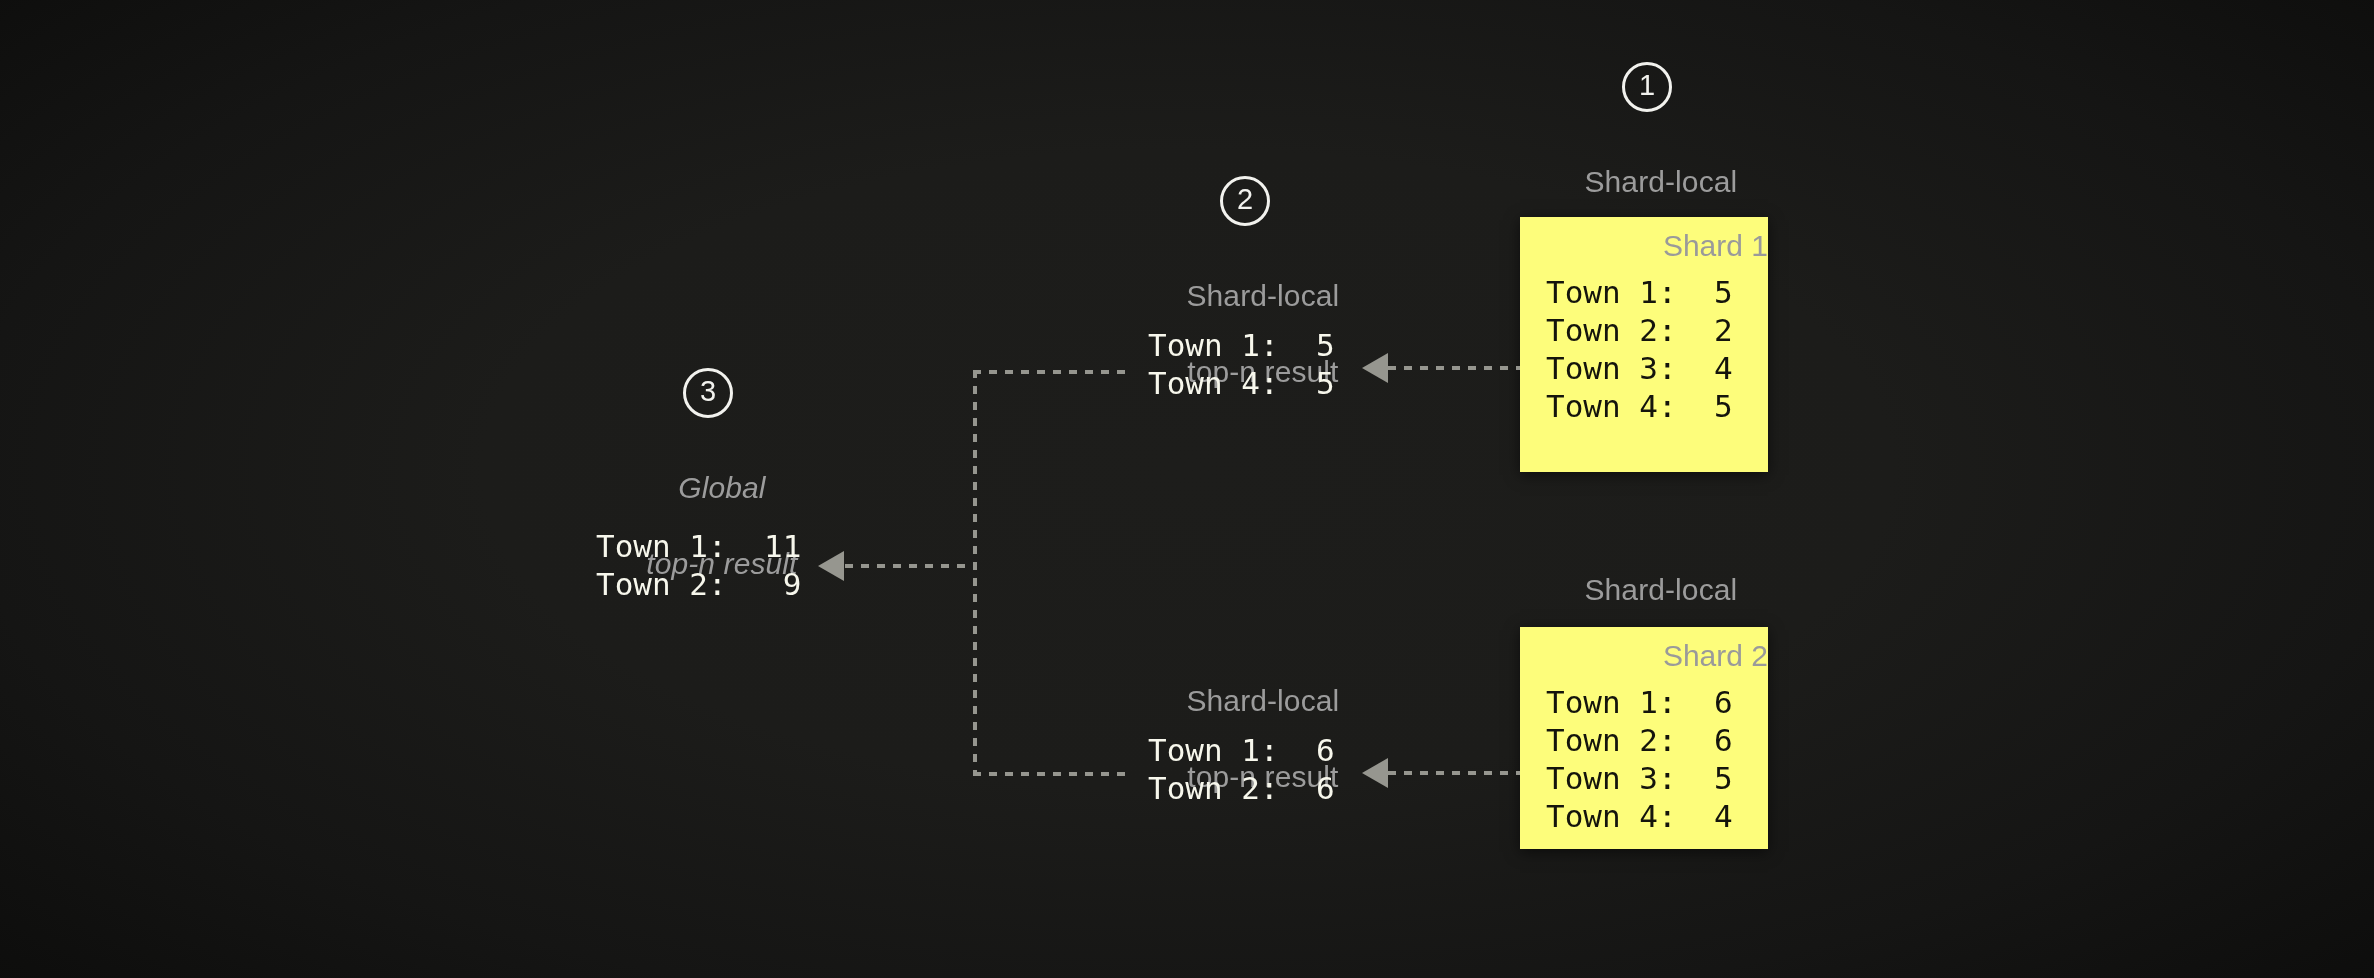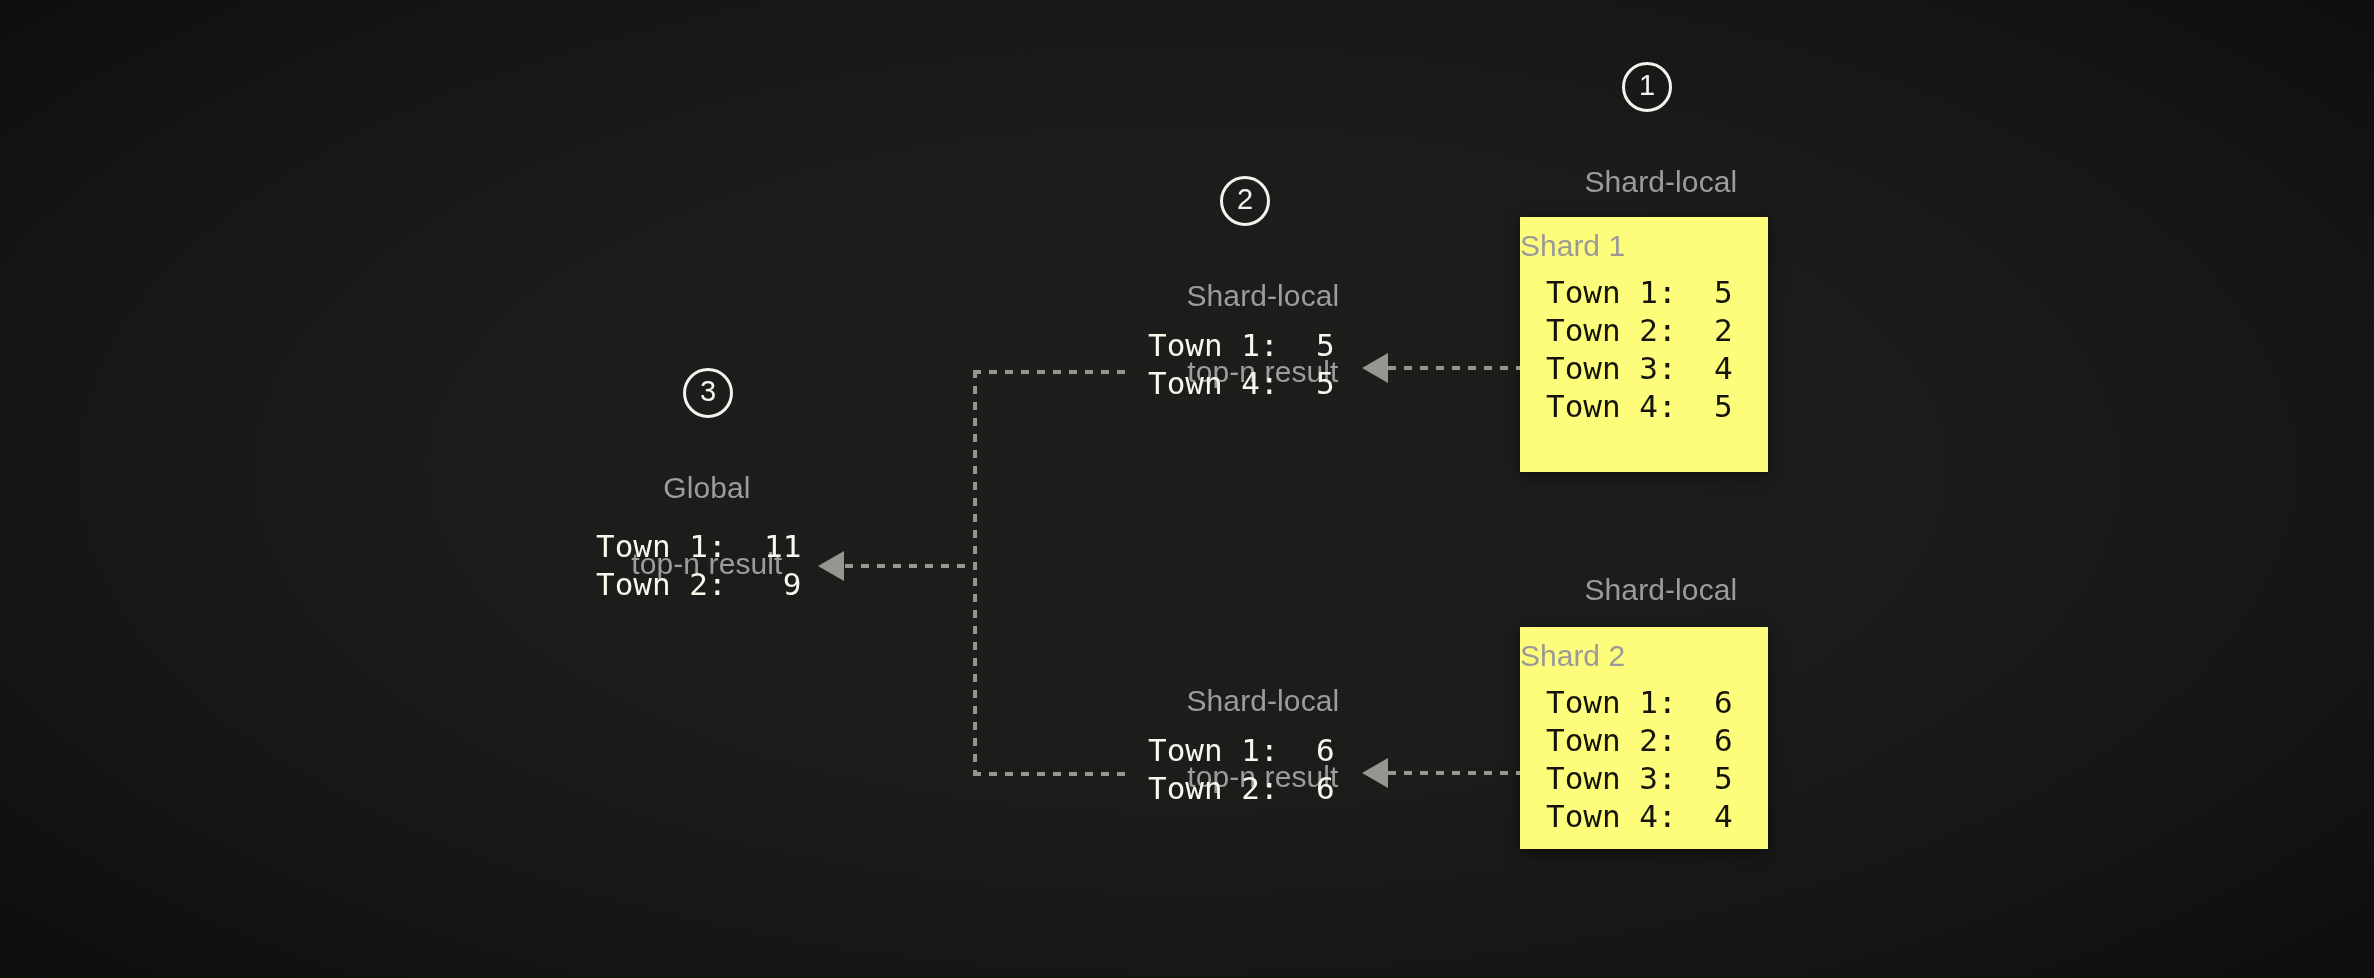--- a/index.html
+++ b/index.html
@@ -46,21 +46,21 @@
   }
   .shardbox{
     position:absolute;
     background:#fdfd7b;
     box-shadow:0 3px 14px rgba(0,0,0,0.55);
   }
   .shardbox .title{
     color:#9a9a9a;
     font-size:30px;
     line-height:34px;
-    text-align:left;
+    text-align:right;
     font-family:"Liberation Sans", sans-serif;
     padding-top:12px;
   }
   .shardbox .rows{
     font-family:"DejaVu Sans Mono","Liberation Mono",monospace;
     font-size:31px;
     line-height:38px;
     color:#14140c;
     white-space:pre;
     padding-left:26px;
@@ -134,21 +134,21 @@
   <div class="lbl" style="left:1086px;top:644px;width:320px;">
     <span>Shard-local</span><br>
     <span>top-n result</span>
   </div>
 
   <div class="mono" style="left:1148px;top:731px;">Town 1:  6
 Town 2:  6</div>
 
   <div class="circ" style="left:683px;top:368px;">3</div>
 
-  <div class="lbl" style="left:530px;top:431px;width:320px;">
+  <div class="lbl" style="left:545px;top:431px;width:320px;font-style:italic;">
     <span>Global</span><br>
     <span>top-n result</span>
   </div>
 
   <div class="mono" style="left:596px;top:527px;">Town 1:  11
 Town 2:   9</div>
 
   <div class="hdot" style="left:1388px;top:366px;width:132px;"></div>
   <div class="arrow-l" style="left:1362px;top:353px;"></div>
 

